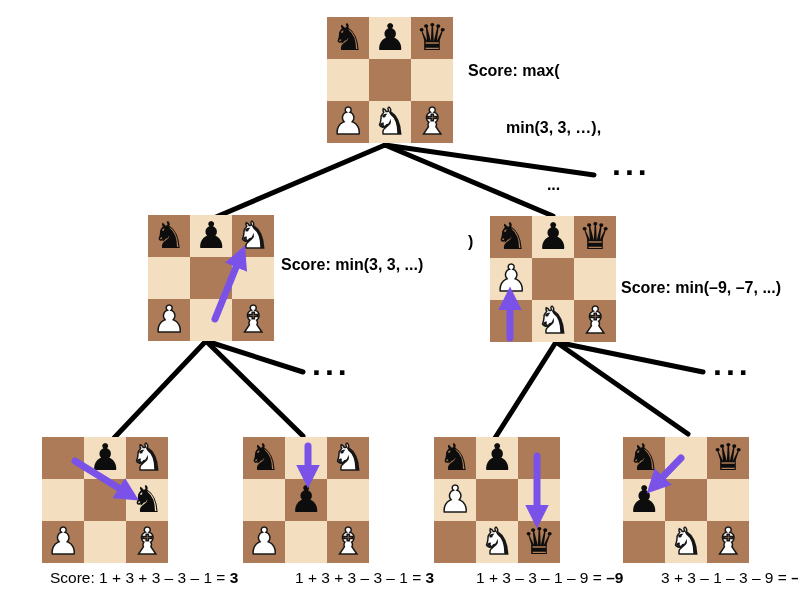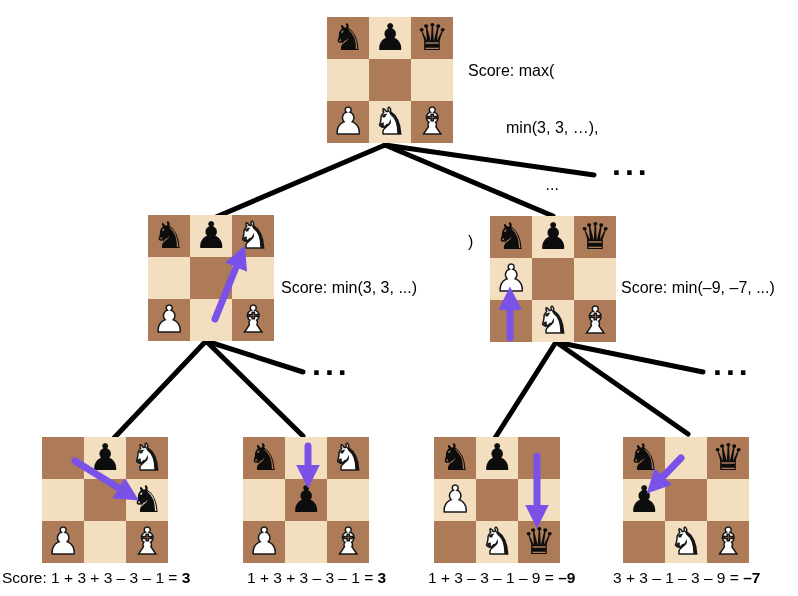--- a/index.html
+++ b/index.html
@@ -29,27 +29,27 @@
   .white-piece{color:#ffffff;-webkit-text-stroke:1.5px #151515;}
 
   #board-root{left:327px;top:17px;}
   #board-ml{left:148px;top:215px;}
   #board-mr{left:490px;top:216px;}
   #board-l1{left:42px;top:437px;}
   #board-l2{left:243px;top:437px;}
   #board-l3{left:434px;top:437px;}
   #board-l4{left:623px;top:437px;}
 
-  .annotation{position:absolute;z-index:2;font-size:16px;line-height:19px;white-space:pre;}
+  .annotation{position:absolute;z-index:2;font-size:16px;line-height:19px;white-space:pre;font-weight:bold;}
   #root-annotation{left:468px;top:23px;}
   #root-annotation .indent{padding-left:38px;text-align:center;}
-  #label-ml{left:281px;top:278px;}
+  #label-ml{left:281px;top:255px;}
   #label-mr{left:621px;top:278px;}
 
-  .leaf-label{position:absolute;top:569px;z-index:2;font-size:15.5px;white-space:pre;}
+  .leaf-label{position:absolute;top:569px;z-index:2;font-size:15.5px;white-space:pre;margin-left:48px;}
   .leaf-label b{font-weight:bold;}
   #label-l1{left:2px;}
   #label-l2{left:247px;}
   #label-l3{left:428px;text-align:center;}
   #label-l4{left:613px;}
 
   .ellipsis{
     position:absolute;z-index:1;font-weight:bold;font-size:32px;
     letter-spacing:4px;line-height:1;white-space:pre;
   }

